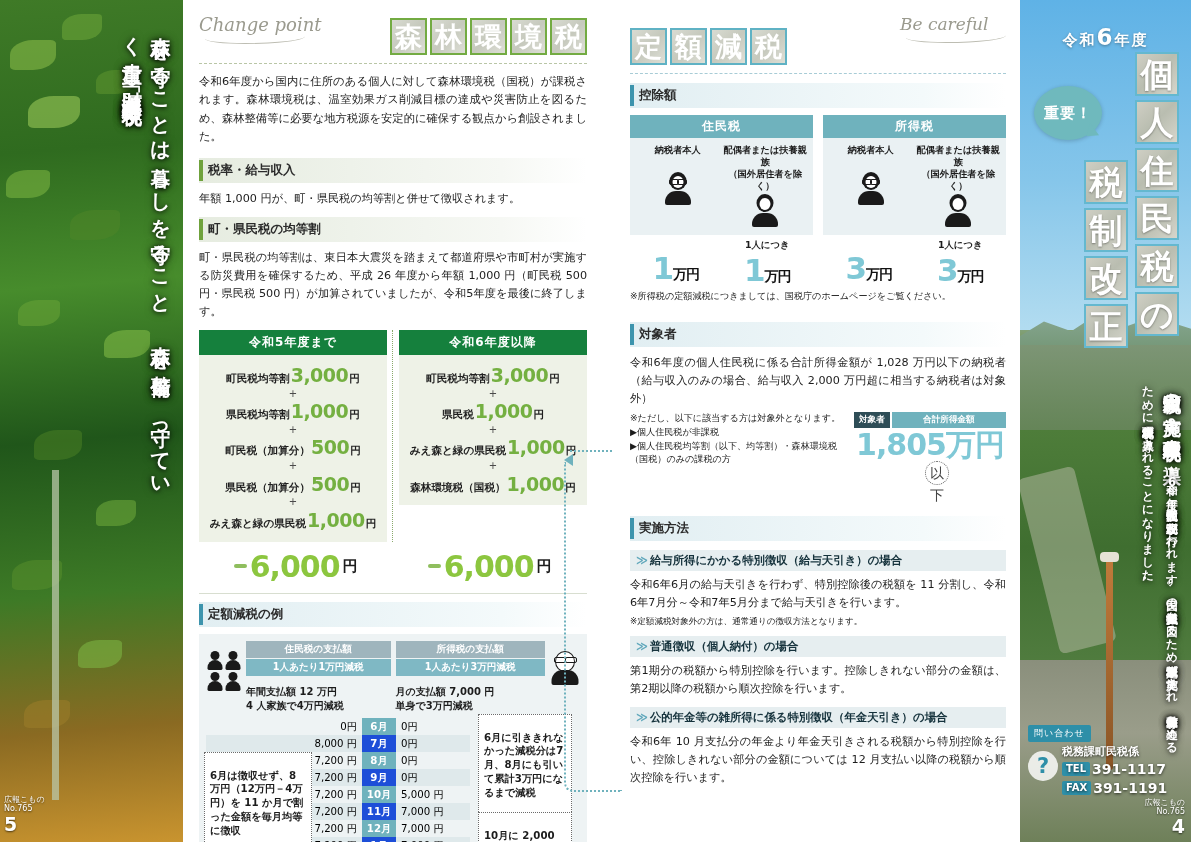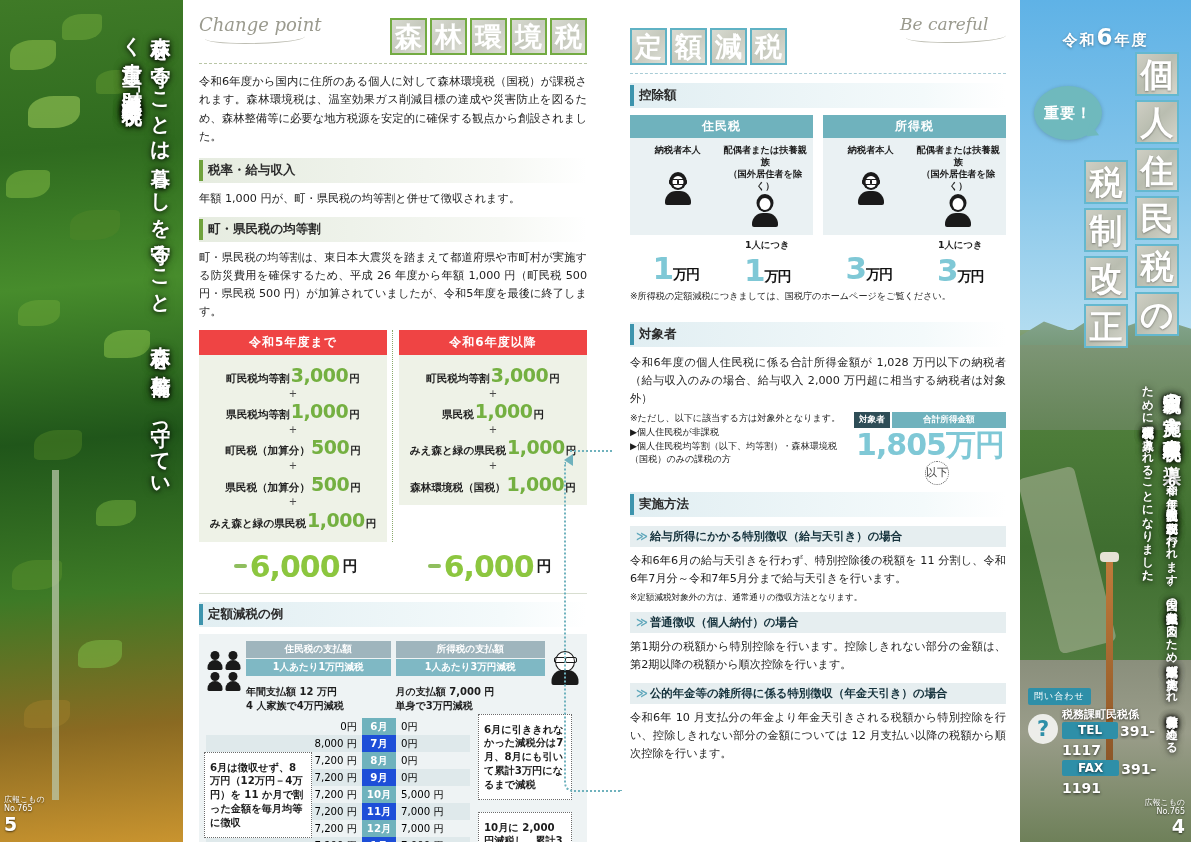--- a/index.html
+++ b/index.html
@@ -62,21 +62,21 @@
   .rp-sub .small{font-size:11.5px;font-weight:700;line-height:1.3;letter-spacing:0px;}
   .contact{position:absolute;left:8px;bottom:44px;width:152px;}
   .contact-hd{background:#2e8fa8;color:#fff;font-size:9px;padding:2px 6px;display:inline-block;
     border-radius:2px;letter-spacing:1px;}
   .contact-body{display:flex;align-items:flex-start;gap:4px;margin-top:3px;}
   .q-icon{width:30px;height:30px;border-radius:50%;background:rgba(255,255,255,.82);
     color:#2e8fa8;display:flex;align-items:center;justify-content:center;font-size:21px;font-weight:700;
     flex:0 0 auto;margin-top:6px;}
   .contact-lines{color:#fff;font-size:11px;line-height:1.35;text-shadow:0 1px 3px rgba(0,0,0,.7);font-weight:700;}
   .contact-lines .dept{font-size:11px;}
-  .tag{display:inline-block;background:#2e8fa8;color:#fff;font-size:12px;padding:0 16px;
+  .tag{display:inline-block;background:#2e8fa8;color:#fff;font-size:10px;padding:0 4px;
     border-radius:2px;vertical-align:2px;margin-right:2px;}
   .contact-lines .numln{font-size:14px;letter-spacing:0px;}
   .pagenum-r{position:absolute;right:6px;bottom:4px;text-align:right;color:#fff;font-size:8px;
     line-height:1.15;text-shadow:0 1px 2px rgba(0,0,0,.6);}
   .pagenum-r .big{font-size:19px;font-weight:700;display:block;}
 
   
   .colL{position:absolute;left:183px;top:0;width:420px;height:842px;padding:14px 16px 0 16px;box-sizing:border-box;}
   .colR{position:absolute;left:616px;top:0;width:404px;height:842px;padding:14px 14px 0 14px;box-sizing:border-box;}
 
@@ -101,21 +101,21 @@
     position:relative;background:linear-gradient(90deg,#e6ece0,#f6f8f4 78%,#fff);}
   .sechd:before{content:"";position:absolute;left:0;top:2px;bottom:2px;width:4px;background:#6fa23c;}
   .sechd.teal{background:linear-gradient(90deg,#e1eef2,#f4fafb 78%,#fff);}
   .sechd.teal:before{background:#3d94ad;}
 
   .body-txt{font-size:11.2px;line-height:1.6;color:#1c1c1c;text-align:justify;margin:0 0 9px 0;}
 
   
   .cmp{display:flex;gap:0;margin-top:2px;}
   .cmp-col{flex:1;}
-  .cmp-hd{background:#ef4444;color:#fff;text-align:center;font-size:12px;font-weight:700;padding:4px 0;letter-spacing:1px;}
+  .cmp-hd{background:#15803d;color:#fff;text-align:center;font-size:12px;font-weight:700;padding:4px 0;letter-spacing:1px;}
   .cmp-body{background:#eef2e7;padding:9px 0;text-align:center;min-height:122px;
     display:flex;flex-direction:column;justify-content:center;gap:1px;}
   .cmp-div{width:1px;border-left:1.5px dotted #8aa96a;margin:0 5px;}
   .ln{font-size:10.6px;color:#1f1f1f;font-weight:700;line-height:1.25;}
   .ln .amt{font-size:19px;color:#74b041;font-weight:700;letter-spacing:-.5px;margin:0 1px;}
   .plus{font-size:10px;color:#4a4a4a;line-height:1.05;}
   .total-row{display:flex;margin-top:7px;padding-bottom:9px;border-bottom:1px solid #d8ded0;}
   .total-col{flex:1;display:flex;align-items:center;justify-content:center;gap:3px;}
   .total-lbl{font-size:8px;line-height:1.02;color:#fff;background:#8fbe5e;padding:2px 2px;
     writing-mode:vertical-rl;text-orientation:upright;border-radius:2px;}
@@ -149,21 +149,21 @@
   .mcol.left{width:156px;}
   .mcol.mid{width:34px;}
   .mcol.right{width:74px;}
   .mcell{height:17px;line-height:17px;box-sizing:border-box;}
   .mcol.left .mcell{text-align:right;padding-right:5px;}
   .mcol.mid .mcell{text-align:center;background:#6fb2bd;color:#fff;font-weight:700;}
   .mcol.mid .mcell.alt{background:#1d4ed8;}
   .mcol.right .mcell{text-align:left;padding-left:5px;}
   .zebra{background:#dfe9eb;}
   .callout{border:1.4px dotted #6b6b6b;background:#fff;font-size:10.2px;line-height:1.35;
-    padding:8px 5px;font-weight:700;color:#1c1c1c;position:absolute;box-sizing:border-box;}
+    padding:16px 5px;font-weight:700;color:#1c1c1c;position:absolute;box-sizing:border-box;}
 
   
   .tax2{display:flex;gap:10px;}
   .tax2 .tbox{flex:1;}
   .tbox-hd{background:#6fb2bd;color:#fff;text-align:center;font-size:12px;font-weight:700;padding:3px 0;letter-spacing:1px;}
   .tbox-body{background:#eaf1f3;padding:6px 4px 8px 4px;display:flex;}
   .tbox-half{flex:1;text-align:center;}
   .tbox-lbl{font-size:9.2px;font-weight:700;line-height:1.3;color:#1c1c1c;min-height:26px;}
   .avatar{width:30px;height:33px;position:relative;margin:2px auto 0 auto;}
   .avatar .h{position:absolute;left:50%;top:0;transform:translateX(-50%);width:17px;height:18px;border-radius:50%;background:#1a1a1a;}
@@ -178,21 +178,21 @@
   .bigman{font-size:31px;font-weight:700;color:#7fc8d6;letter-spacing:-1px;
     text-shadow:1px 1px 0 #fff,-1px -1px 0 #fff;}
   .bigman .u{font-size:14px;color:#111;}
   .fnote{font-size:9.1px;line-height:1.45;color:#1c1c1c;margin-top:2px;}
   .tb-hd{display:flex;gap:2px;}
   .tb-hd .a{background:#2e4d57;color:#fff;font-size:8.6px;padding:2px 5px;font-weight:700;}
   .tb-hd .b{background:#6fb2bd;color:#fff;font-size:8.6px;padding:2px 6px;font-weight:700;flex:1;text-align:center;}
   .tb-num{font-size:30px;font-weight:700;color:#7fc8d6;letter-spacing:-1px;line-height:1.1;
     text-shadow:1px 1px 0 #fff,-1px -1px 0 #fff;}
   .tb-ika{display:inline-block;width:22px;height:22px;border-radius:50%;border:1.3px dotted #666;
-    font-size:11px;color:#444;line-height:22px;vertical-align:6px;margin-left:14px;}
+    font-size:14px;color:#444;line-height:22px;vertical-align:6px;margin-left:14px;}
   .subhd{background:#e6eef0;font-size:11.4px;font-weight:700;color:#15323c;padding:3px 6px;margin:9px 0 5px 0;}
   .subhd .chev{color:#5fa7bb;margin-right:2px;}
   .tiny{font-size:8.6px;line-height:1.45;color:#222;margin:3px 0 0 0;text-align:justify;}
   .connector{position:absolute;left:-52px;top:462px;width:56px;height:328px;
     border-left:2.2px dotted #6fb2bd;border-bottom:2.2px dotted #6fb2bd;border-bottom-left-radius:9px;}
   .connector:before{content:"";position:absolute;left:-2px;top:-8px;width:0;height:0;
     border-right:9px solid #6fb2bd;border-top:6px solid transparent;border-bottom:6px solid transparent;}
   .conn-dash{position:absolute;left:4px;top:-12px;width:42px;border-top:2.2px dotted #6fb2bd;}
 </style>
 </head>

